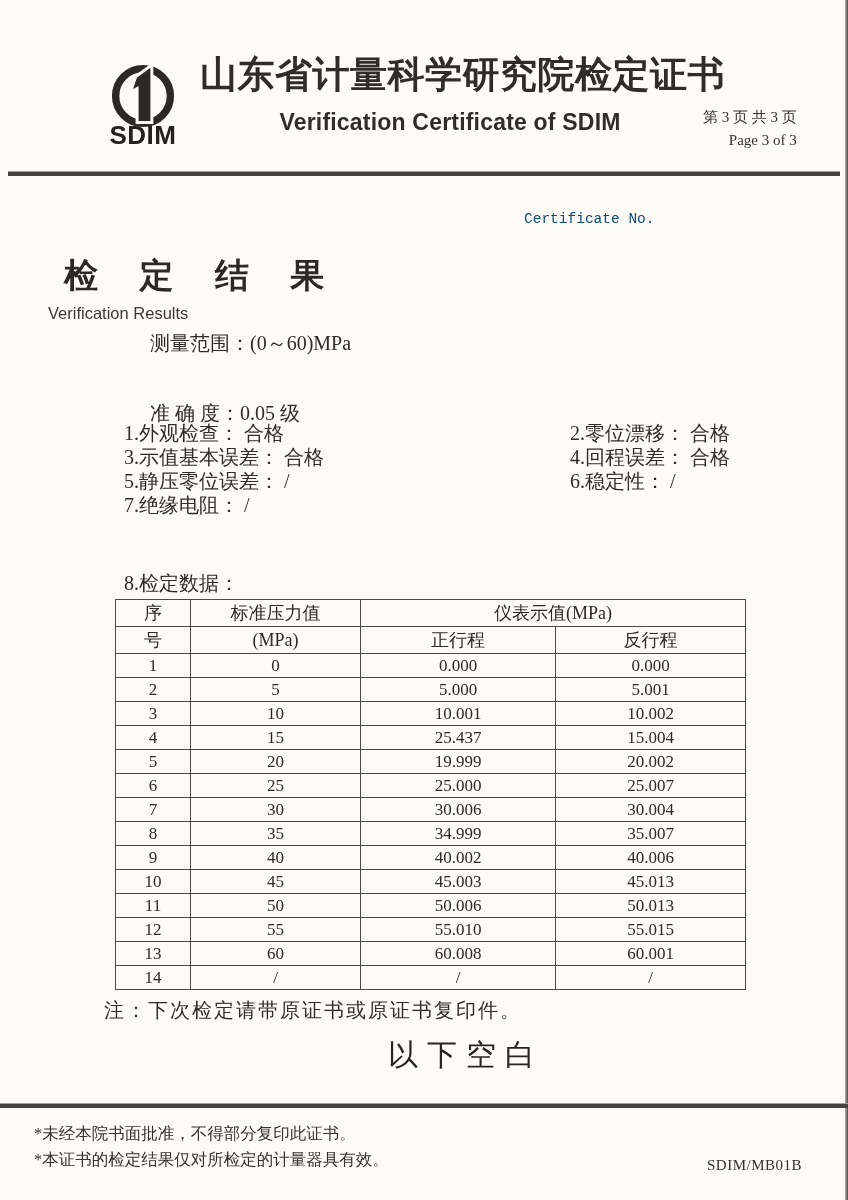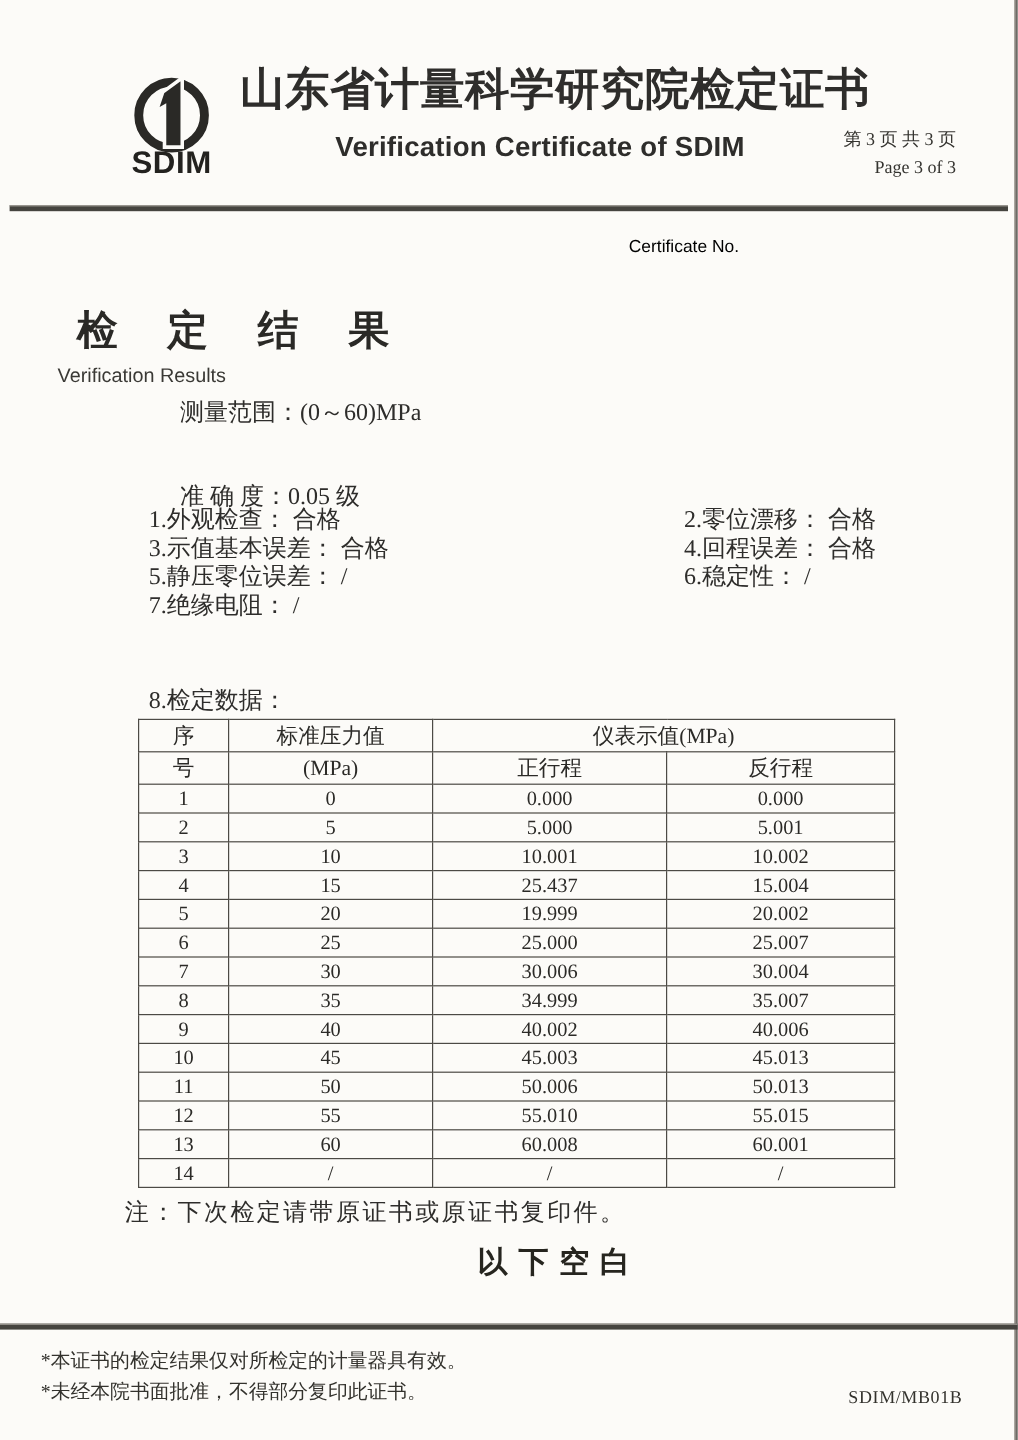--- a/index.html
+++ b/index.html
@@ -34,21 +34,21 @@
   .page-info div { white-space:nowrap; }
 
   .divider-top {
     position:absolute; left:8px; right:8px; top:171px; height:5px;
     background:#45443f; border-top:1.5px solid #a3a09a;
   }
 
   
   .cert-no { position:absolute; left:524px; top:197px; }
   .cert-line { font-size:21px; letter-spacing:0.5px; }
-  .cert-en { font-family:Liberation Sans, sans-serif; font-size:14.5px; margin-top:1px; color:#000000; }
+  .cert-en { font-family:Liberation Mono, monospace; font-size:14.5px; margin-top:14px; color:#0c4a6e; }
 
   
   .sec-title { position:absolute; left:48px; right:48px; top:253px; }
   .sec-title-cn {
     font-family:"Liberation Sans", sans-serif; font-weight:bold;
     font-size:34px; letter-spacing:16px; padding-left:16px; color:#2a2926;
   }
   .sec-title-en { font-family:"Liberation Sans", sans-serif; font-size:16.5px; margin-top:5px; color:#3a3935; }
 
   
@@ -76,21 +76,21 @@
   .data-table th, .data-table td {
     border:1.6px solid #4c4a45; text-align:center; font-weight:normal;
     height:24px; padding:0 2px; overflow:hidden; white-space:nowrap;
   }
   .data-table thead th { height:27px; font-size:18px; }
 
   
   .note { position:absolute; left:104px; top:997px; font-size:20px; letter-spacing:2px; }
   .end-mark {
     position:absolute; left:84px; right:0; top:1035px; text-align:center;
-    font-size:25px; font-weight:bold; letter-spacing:9px; color:#26251f;
+    font-size:30px; font-weight:normal; letter-spacing:9px; color:#26251f;
   }
 
   
   .divider-bottom {
     position:absolute; left:0; right:0; top:1103px; height:5px;
     background:#45443f; border-top:1.5px solid #a3a09a;
   }
   .footer-text { position:absolute; left:34px; top:1121px; font-size:16.5px; line-height:1.6; color:#33322d; }
   .form-code {
     position:absolute; right:46px; top:1157px;
@@ -255,16 +255,16 @@
         <td>/</td>
       </tr>
   </tbody>
 </table>
 
 <div class="note">注：下次检定请带原证书或原证书复印件。</div>
 <div class="end-mark">以下空白</div>
 
 <div class="divider-bottom"></div>
 <div class="footer-text">
+  <div>*未经本院书面批准，不得部分复印此证书。</div>
   <div>*本证书的检定结果仅对所检定的计量器具有效。</div>
-  <div>*未经本院书面批准，不得部分复印此证书。</div>
 </div>
 <div class="form-code">SDIM/MB01B</div>
 
 </body></html>

